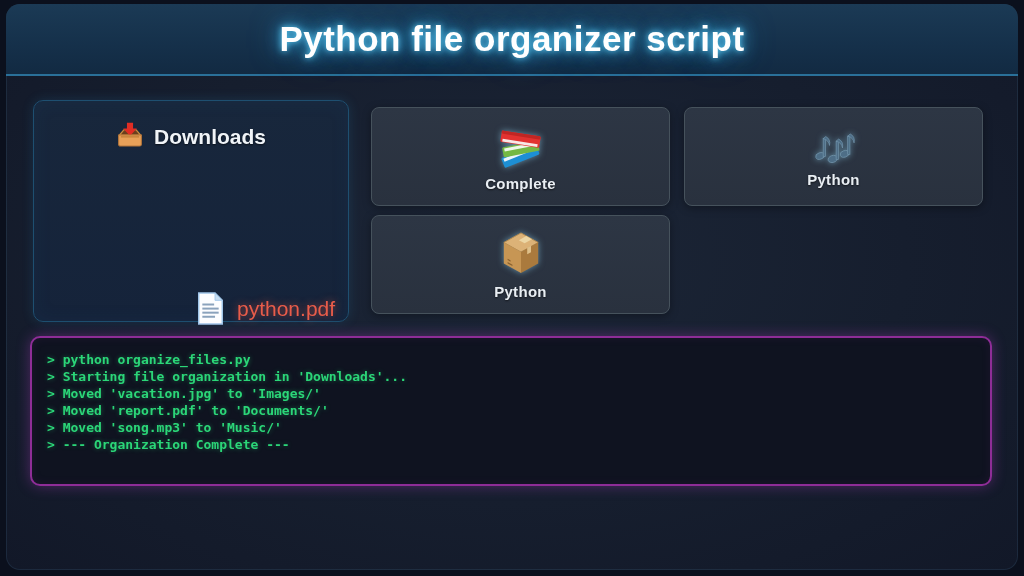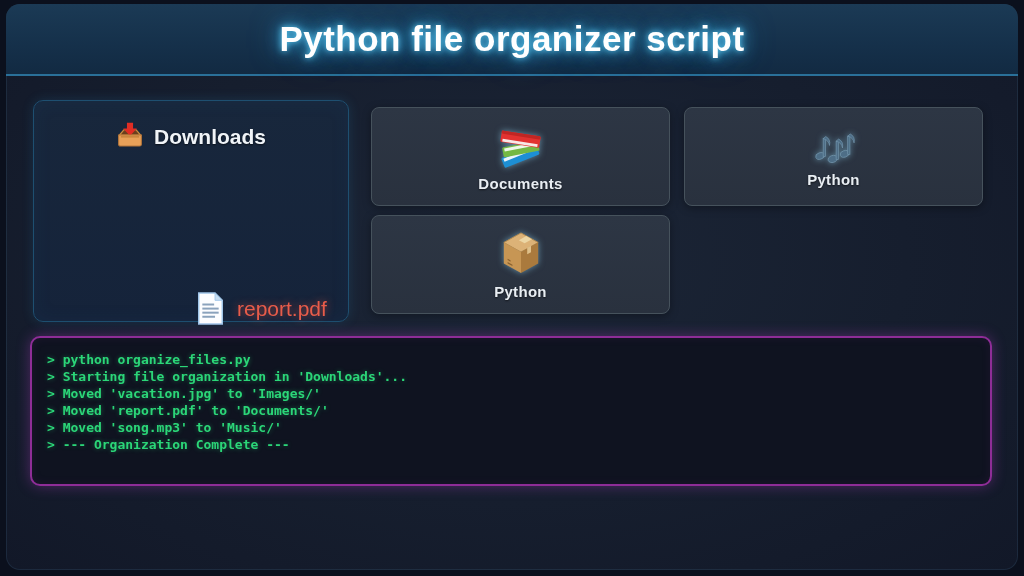--- a/index.html
+++ b/index.html
@@ -113,21 +113,21 @@
           <path d="M3,2 H21 L29,10 V36 H3 Z" fill="#fcfdff" stroke="#9ec4e8" stroke-width="1.6"></path>
           <path d="M21,2 L21,10 H29 Z" fill="#c6ddf2" stroke="#9ec4e8" stroke-width="1"></path>
           <g fill="#8aa2bc">
             <rect x="7" y="13.5" width="13" height="2.2"></rect>
             <rect x="7" y="18" width="18" height="2.2"></rect>
             <rect x="7" y="22.5" width="18" height="2.2"></rect>
             <rect x="7" y="27" width="14" height="2.2"></rect>
           </g>
         </svg>
       </span>
-      <span class="file-name">report.pdf</span>
+      <span class="file-name">python.pdf</span>
     </div>
   </div>
 
   <div class="grid">
 
     <div class="tile">
       <span class="icon">
         <svg width="46" height="46" viewBox="0 0 48 48">
           <g transform="rotate(-22 24 36)">
             <rect x="4" y="30" width="39" height="11" rx="1.5" fill="#1d8fd4"></rect>
@@ -137,21 +137,21 @@
             <rect x="5" y="23" width="38" height="10.5" rx="1.5" fill="#74b843"></rect>
             <rect x="7" y="24.3" width="33" height="3.2" fill="#eef8ea"></rect>
           </g>
           <g transform="rotate(9 24 18)">
             <rect x="3" y="12" width="41" height="12" rx="1.5" fill="#e23230"></rect>
             <rect x="5" y="20.4" width="37" height="3" fill="#f7e8e6"></rect>
             <rect x="3" y="12" width="41" height="3.4" rx="1.5" fill="#c02623"></rect>
           </g>
         </svg>
       </span>
-      <span class="tile-label">Documents</span>
+      <span class="tile-label">Complete</span>
     </div>
 
 
     <div class="tile">
       <span class="icon">
         <svg width="44" height="38" viewBox="0 0 52 44">
           <g fill="#4e6e87" stroke="#7396ad" stroke-width="0.8">
             <ellipse cx="9.5" cy="35" rx="5.2" ry="3.8" transform="rotate(-18 9.5 35)"></ellipse>
             <rect x="13.2" y="14.5" width="2.6" height="21"></rect>
             <path d="M13.2,14.5 q6.5,1.5 7.5,8 q1.5,-7.5 -4.5,-10.5 z"></path>

